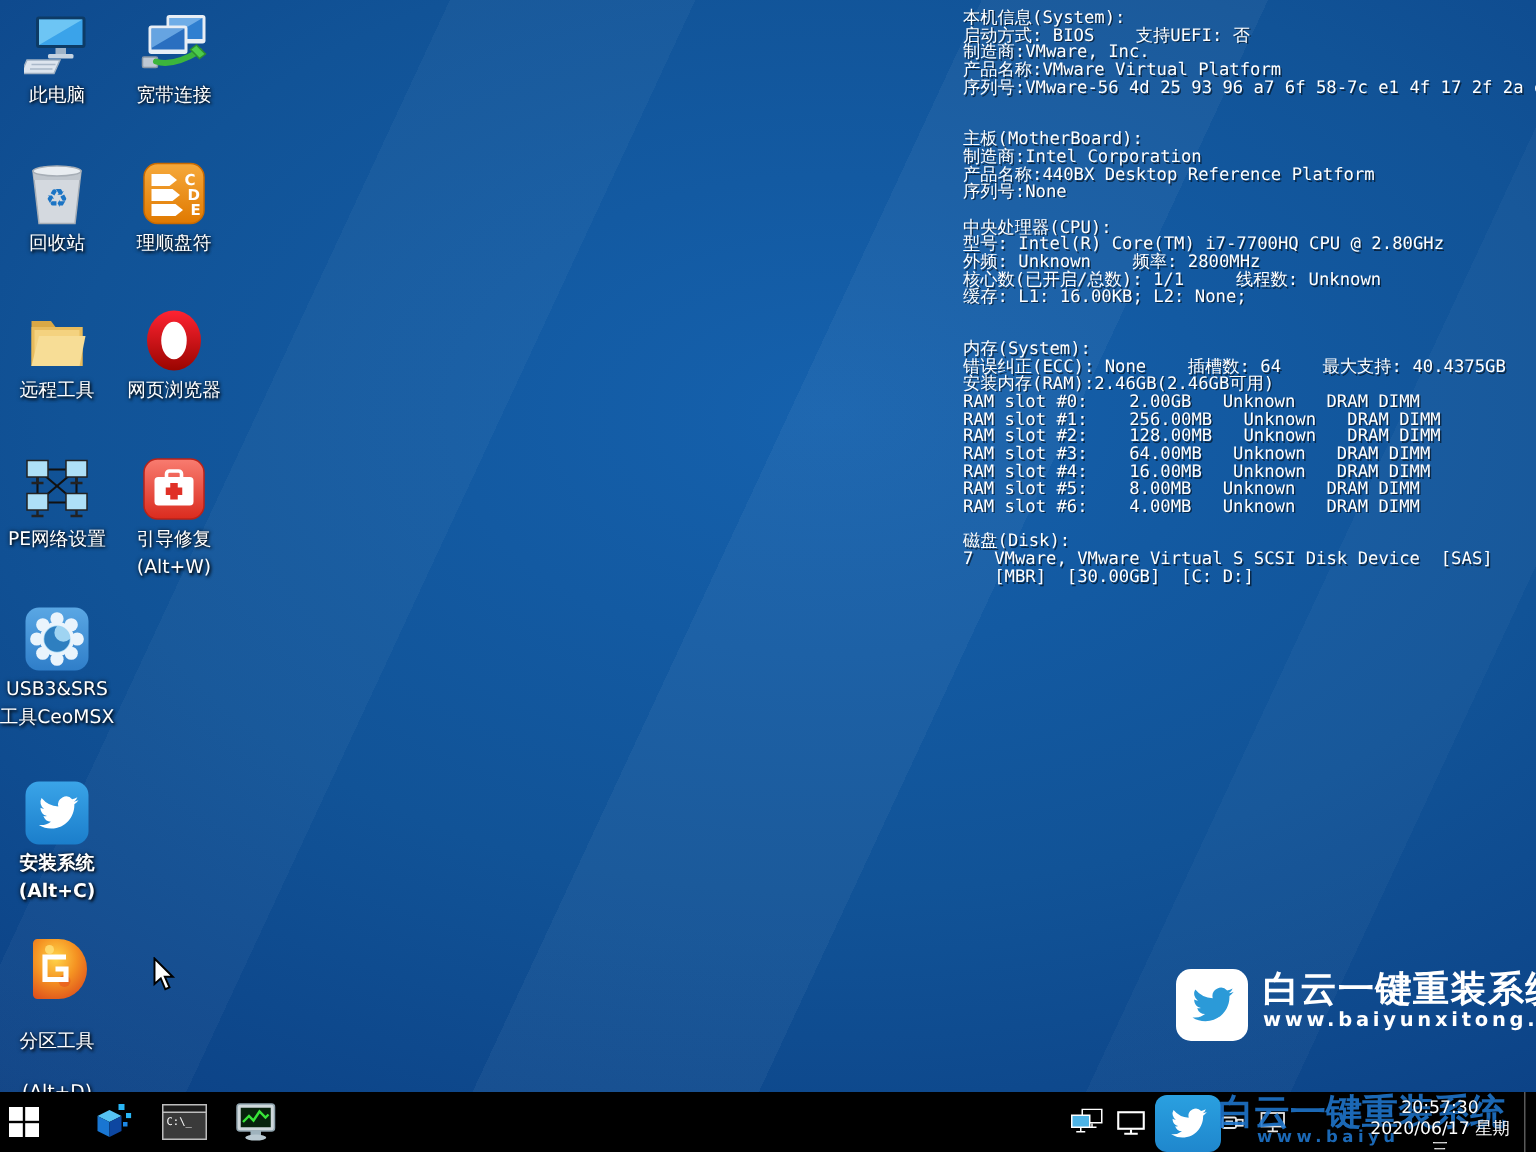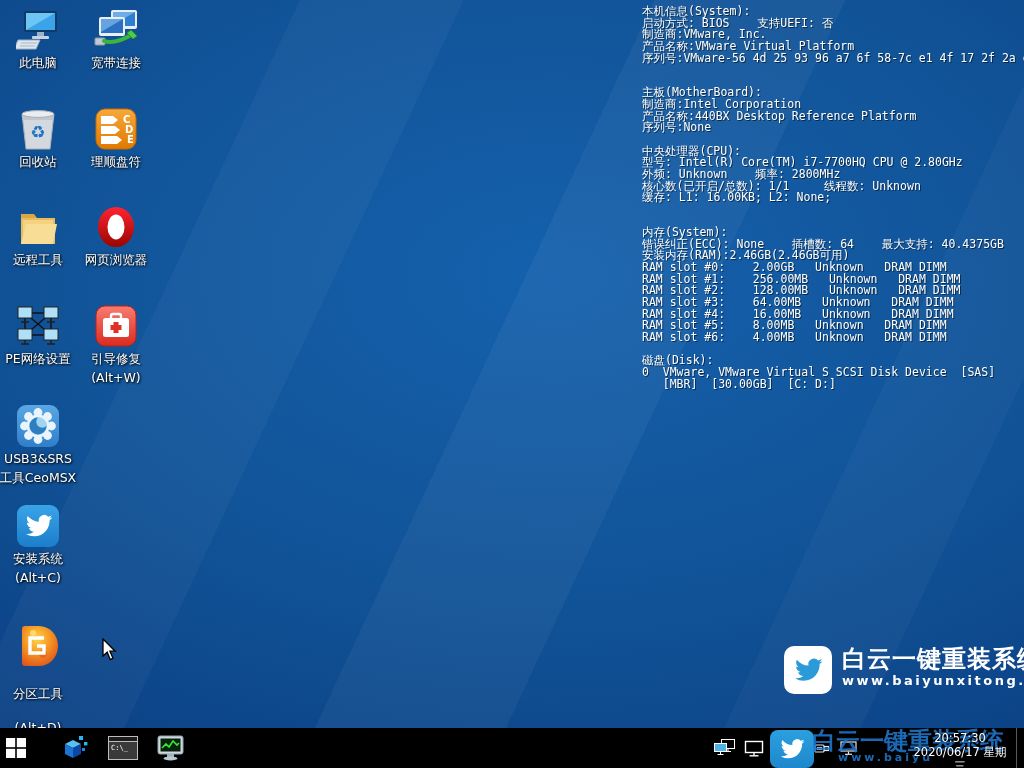--- a/index.html
+++ b/index.html
@@ -12,21 +12,21 @@
       linear-gradient(115deg, rgba(255,255,255,0) 0 22%, rgba(255,255,255,.035) 22% 34%, rgba(255,255,255,0) 34% 48%, rgba(255,255,255,.045) 48% 62%, rgba(255,255,255,0) 62% 78%, rgba(255,255,255,.03) 78% 88%, rgba(255,255,255,0) 88%),
       radial-gradient(130% 115% at 54% 38%, #1561ad 0%, #115397 38%, #0c4286 66%, #082f6d 88%, #072a61 100%);
   }
 
   
   .dicon{position:absolute;width:76px;display:flex;flex-direction:column;align-items:center;cursor:default;}
   .dicon .art{width:46px;height:44px;display:flex;align-items:center;justify-content:center;}
   .dicon .lbl{margin-top:2px;color:#fff;font-size:12.5px;line-height:17px;text-align:center;white-space:nowrap;
     text-shadow:1px 1px 2px rgba(0,0,0,.9), 0 0 3px rgba(0,0,0,.7);}
   .c1{left:0;} .c2{left:78px;}
-  .r1{top:8px;} .r2{top:107px;} .r3{top:205px;} .r4{top:304px;} .r5{top:404px;} .r6{top:504px;} .r7{top:624px;gap:15px;}
+  .r1{top:8px;} .r2{top:107px;} .r3{top:205px;} .r4{top:304px;} .r5{top:404px;} .r6{top:520px;font-weight:bold;} .r7{top:624px;gap:15px;}
 
   
   .sysinfo{position:absolute;left:642px;top:6px;width:380px;color:#ffffff;
     font-family:"DejaVu Sans Mono","Liberation Mono",monospace;font-size:11.5px;line-height:11.65px;}
   .sysline{white-space:pre;height:11.65px;text-shadow:1px 1px 0 rgba(0,0,0,.55);}
 
   
   .dwm{position:absolute;left:784px;top:646px;display:flex;align-items:flex-start;}
   .dwm-logo{width:48px;height:48px;background:#fff;border-radius:10px;display:flex;align-items:center;justify-content:center;}
   .dwm-text{margin-left:10px;color:#fff;}
@@ -289,21 +289,21 @@
         <div class="sysline">安装内存(RAM):2.46GB(2.46GB可用)</div>
         <div class="sysline">RAM slot #0:    2.00GB   Unknown   DRAM DIMM</div>
         <div class="sysline">RAM slot #1:    256.00MB   Unknown   DRAM DIMM</div>
         <div class="sysline">RAM slot #2:    128.00MB   Unknown   DRAM DIMM</div>
         <div class="sysline">RAM slot #3:    64.00MB   Unknown   DRAM DIMM</div>
         <div class="sysline">RAM slot #4:    16.00MB   Unknown   DRAM DIMM</div>
         <div class="sysline">RAM slot #5:    8.00MB   Unknown   DRAM DIMM</div>
         <div class="sysline">RAM slot #6:    4.00MB   Unknown   DRAM DIMM</div>
         <div class="sysline">&nbsp;</div>
         <div class="sysline">磁盘(Disk):</div>
-        <div class="sysline">0  VMware, VMware Virtual S SCSI Disk Device  [SAS]</div>
+        <div class="sysline">7  VMware, VMware Virtual S SCSI Disk Device  [SAS]</div>
         <div class="sysline">   [MBR]  [30.00GB]  [C: D:]</div>
       </div>
 
     <div class="dwm">
       <div class="dwm-logo">
         <svg width="30" height="30" viewBox="0 0 24 24">
           <path fill="#2b9ad8" d="M23.6 4.9c-.8.4-1.7.6-2.6.8a4.6 4.6 0 0 0 2-2.5c-.9.5-1.9.9-2.9 1.1a4.5 4.5 0 0 0-7.7 4.1A12.8 12.8 0 0 1 3.1 3.7a4.5 4.5 0 0 0 1.4 6a4.4 4.4 0 0 1-2-.6v.1c0 2.2 1.5 4 3.6 4.4a4.5 4.5 0 0 1-2 .1a4.5 4.5 0 0 0 4.2 3.1A9 9 0 0 1 1.6 18.6a12.7 12.7 0 0 0 6.9 2c8.3 0 12.8-6.9 12.8-12.8v-.6c.9-.6 1.6-1.4 2.3-2.3z"></path>
         </svg>
       </div>
       <div class="dwm-text">

